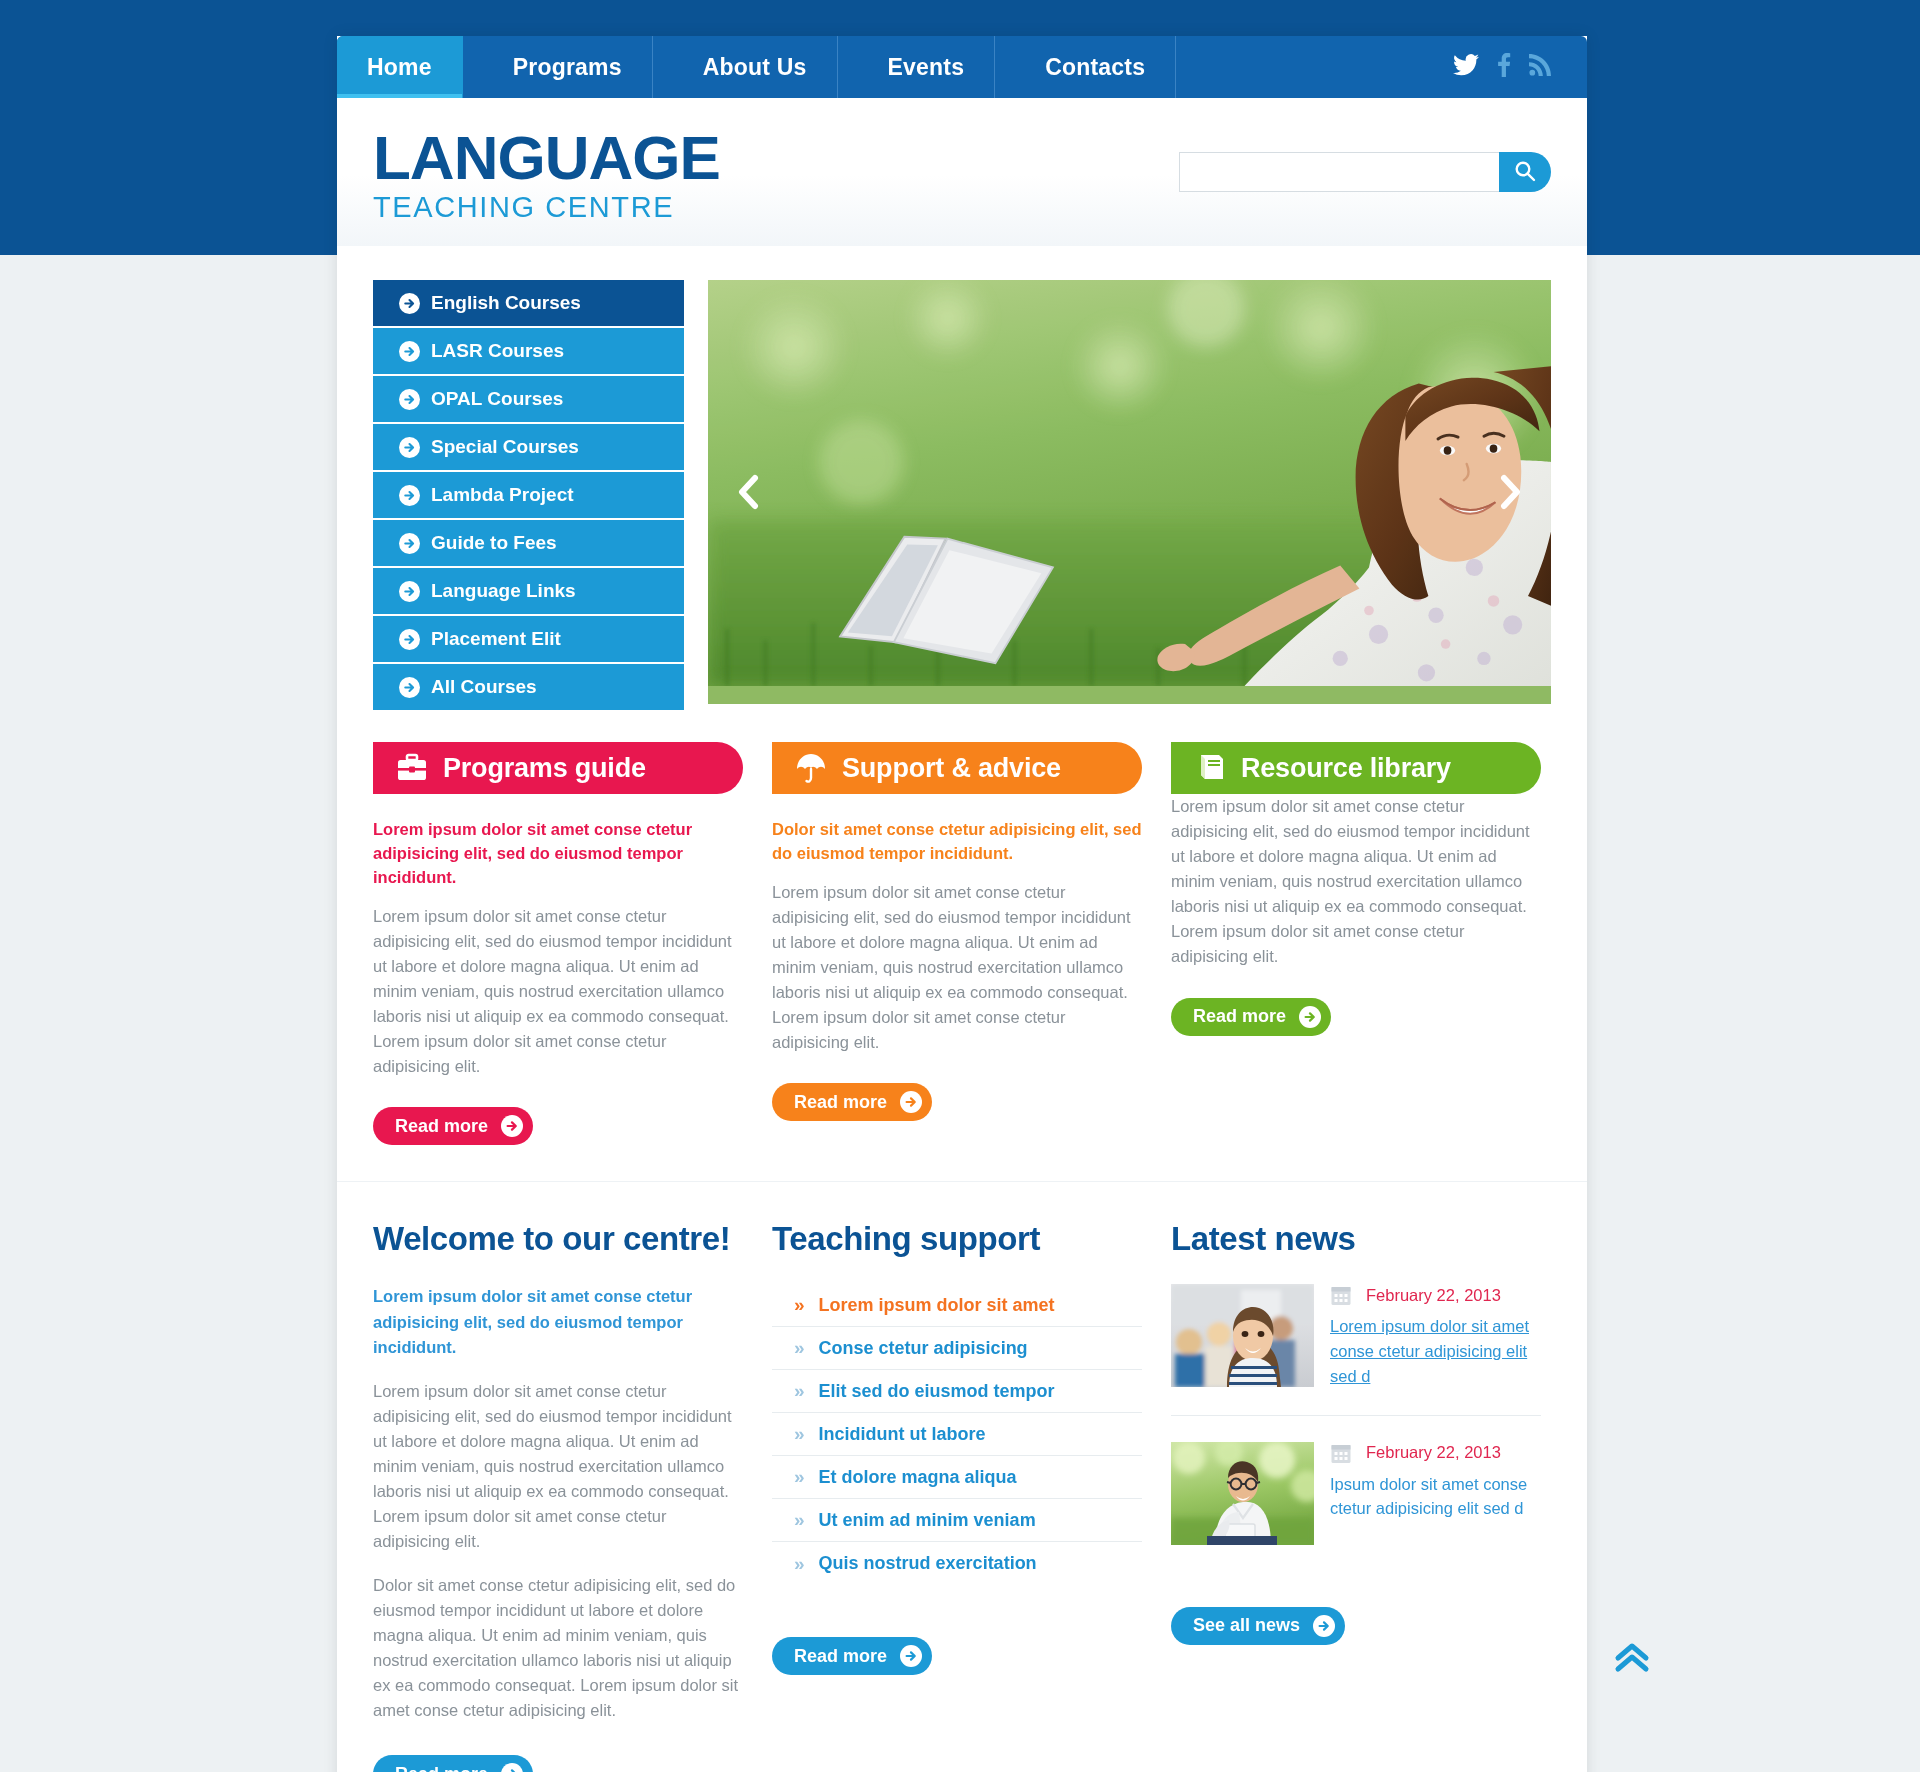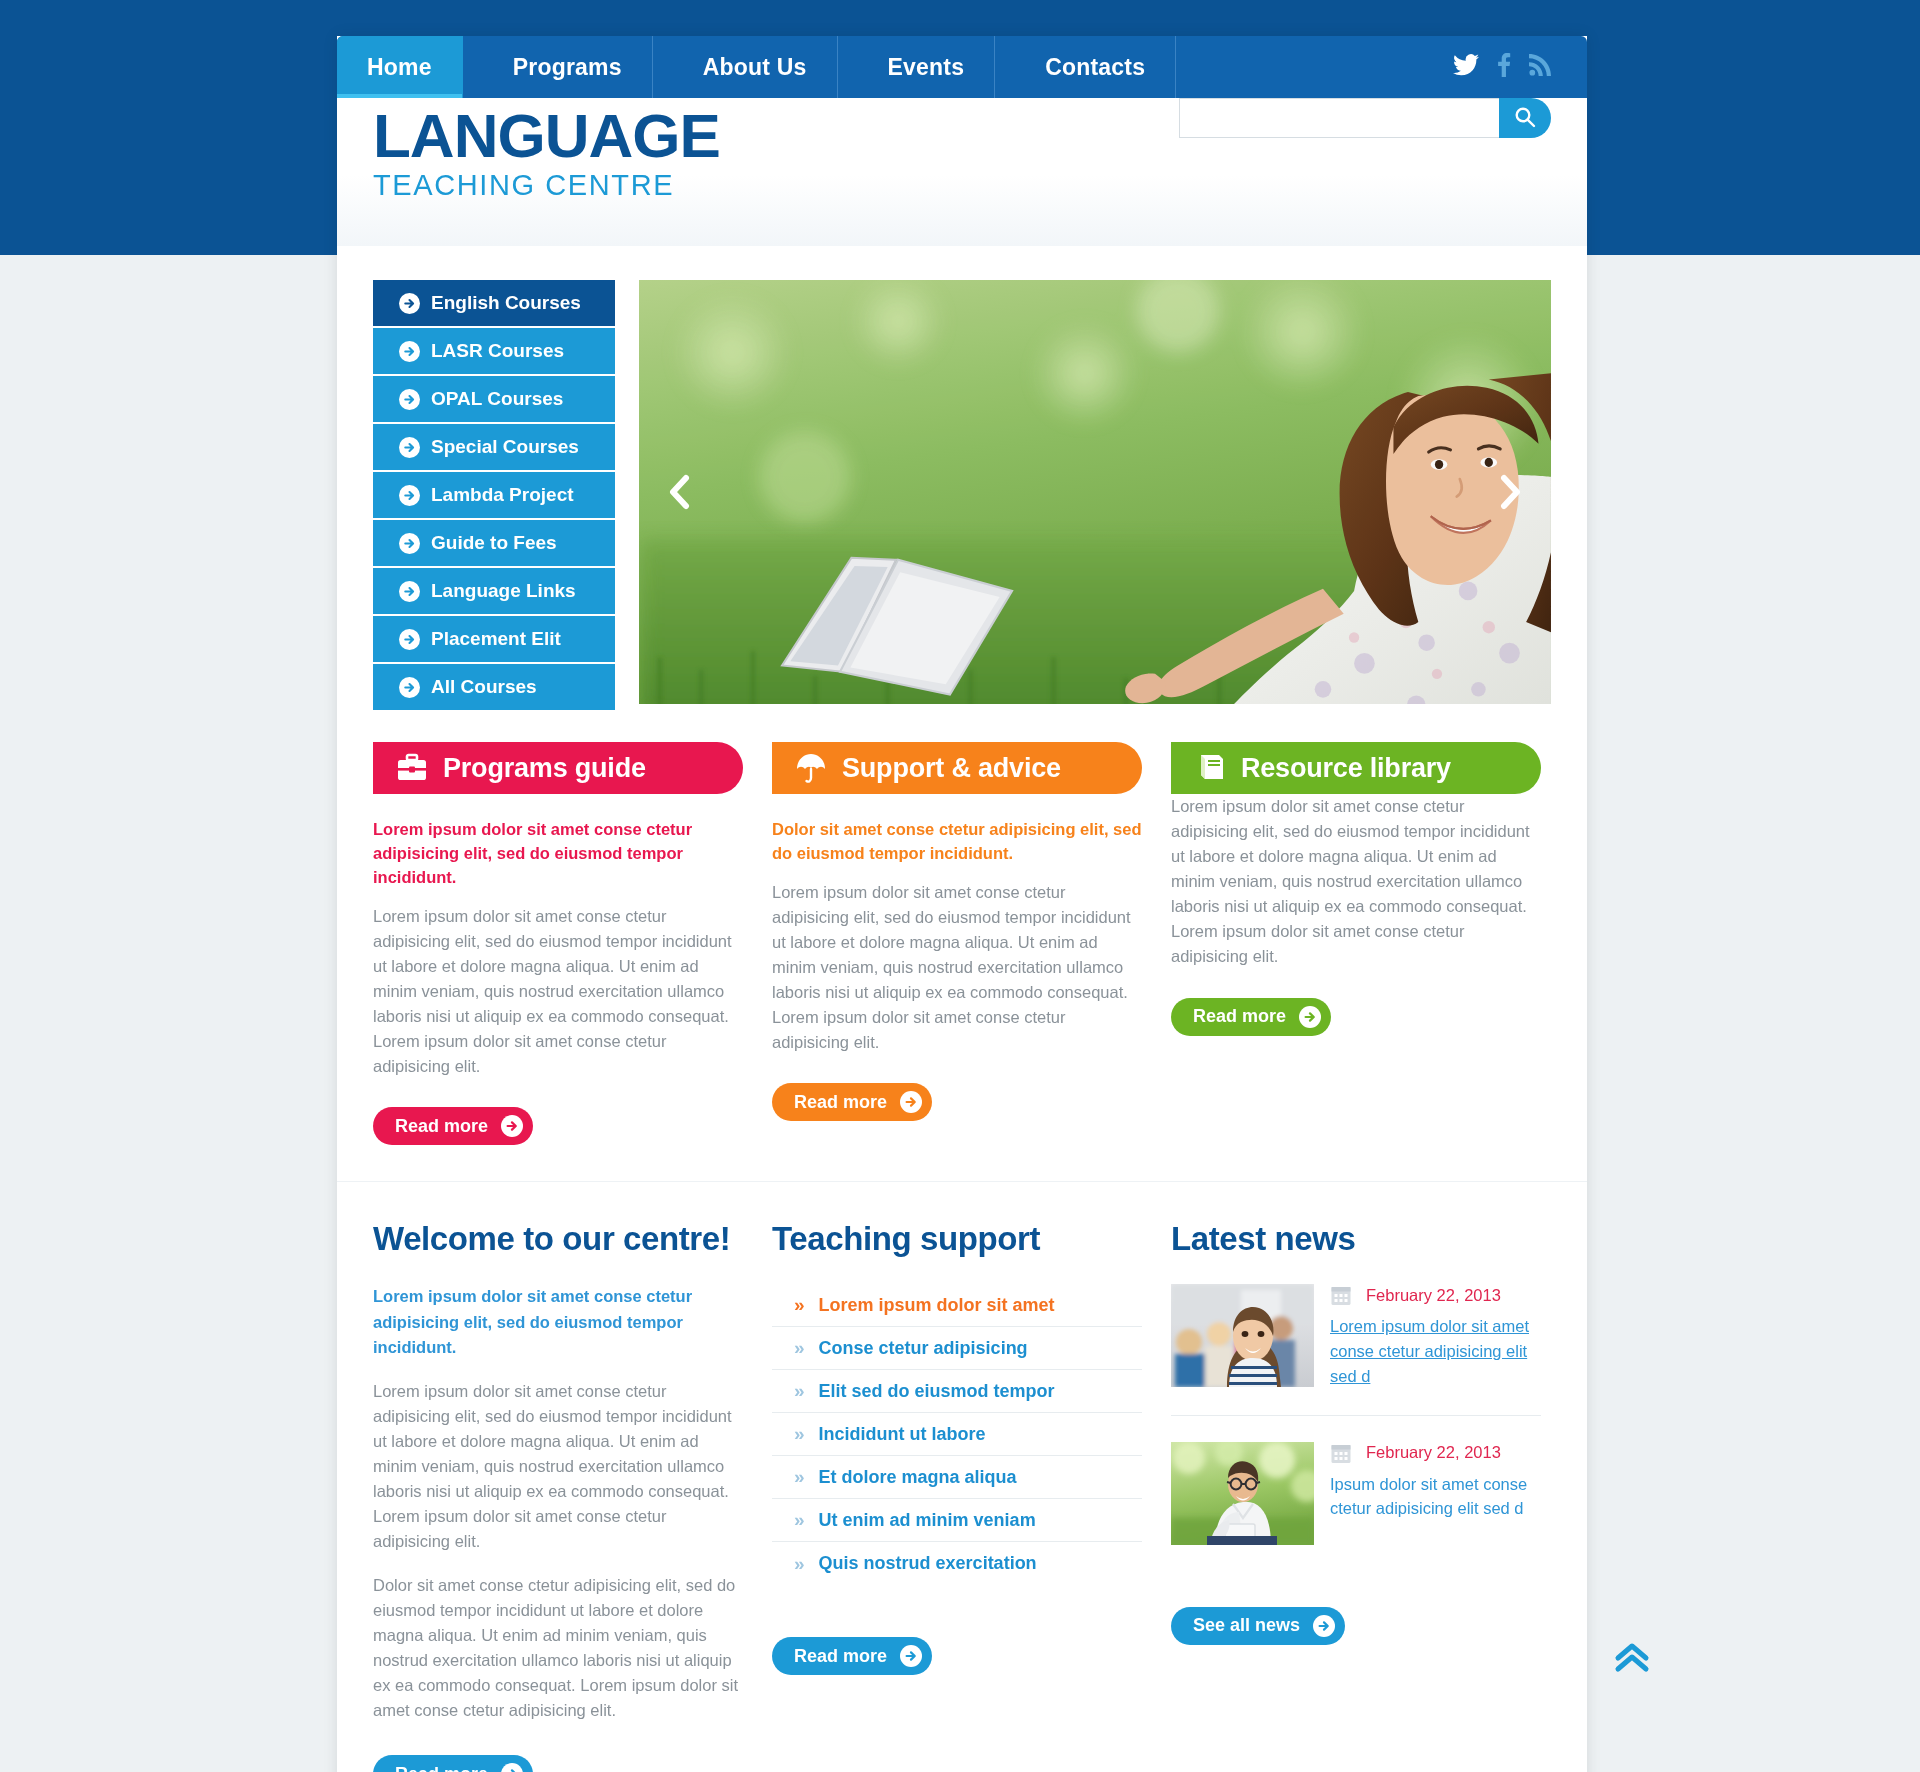--- a/index.html
+++ b/index.html
@@ -78,21 +78,21 @@
     padding-right: 36px;
   }
   .social-icon { cursor: pointer; display: block; }
 
   
   .brandbar {
     position: relative;
     height: 148px;
     background: linear-gradient(#ffffff 0%, #ffffff 52%, #f2f6f9 100%);
     display: flex;
-    align-items: flex-start;
+    align-items: center;
     padding: 0 36px 0 36px;
   }
   .logo-wrap { padding-top: 8px; }
   .logo-main {
     font-size: 62px;
     line-height: 0.98;
     font-weight: bold;
     color: #0b5394;
     letter-spacing: -1px;
   }
@@ -136,21 +136,21 @@
 
   
   .bodyzone {
     background: #ffffff;
     padding: 34px 36px 0 36px;
   }
 
   .hero-row { display: flex; gap: 24px; }
 
   
-  .sidemenu { width: 242px; flex: none; }
+  .sidemenu { width: 311px; flex: none; }
   .side-item {
     position: relative;
     height: 46px;
     background: #1c9ad6;
     color: #ffffff;
     display: flex;
     align-items: center;
     padding-left: 26px;
     font-size: 19px;
     font-weight: bold;

